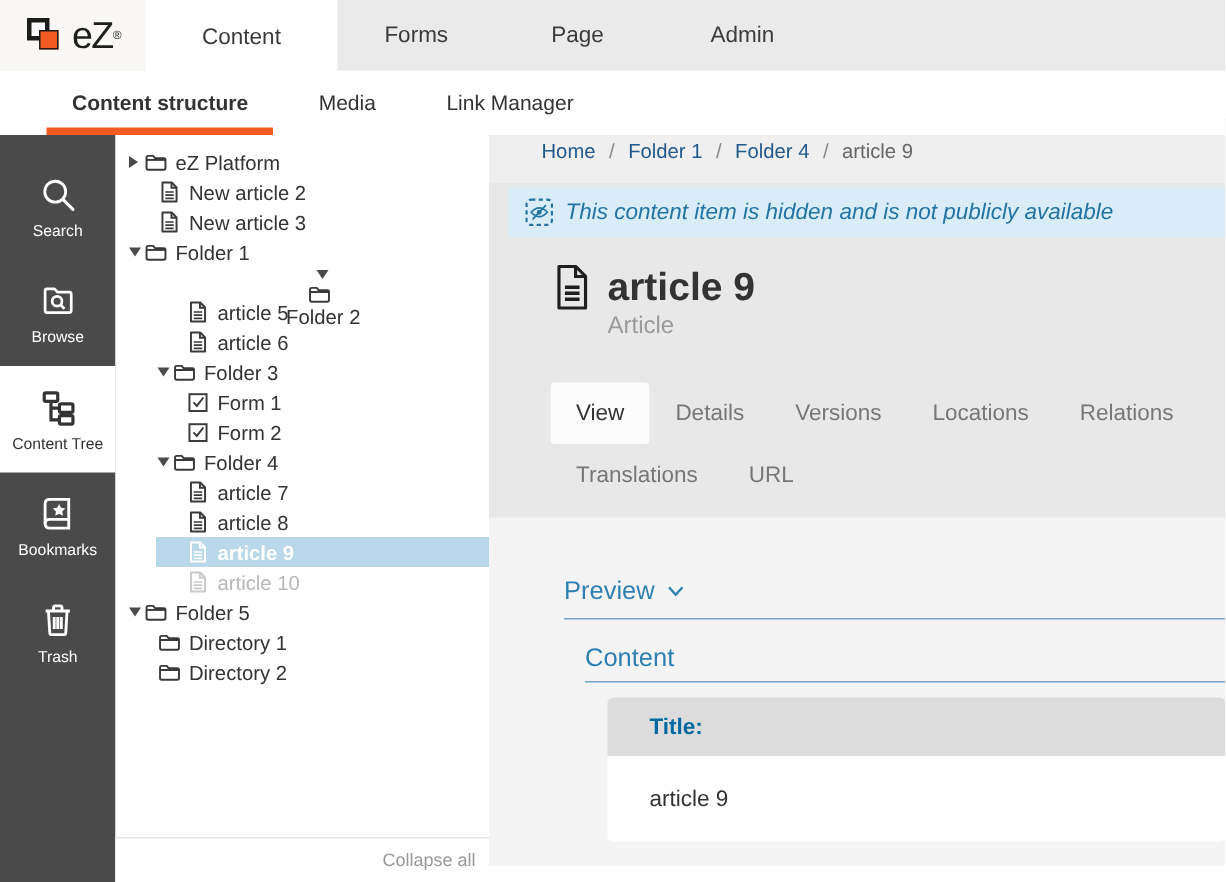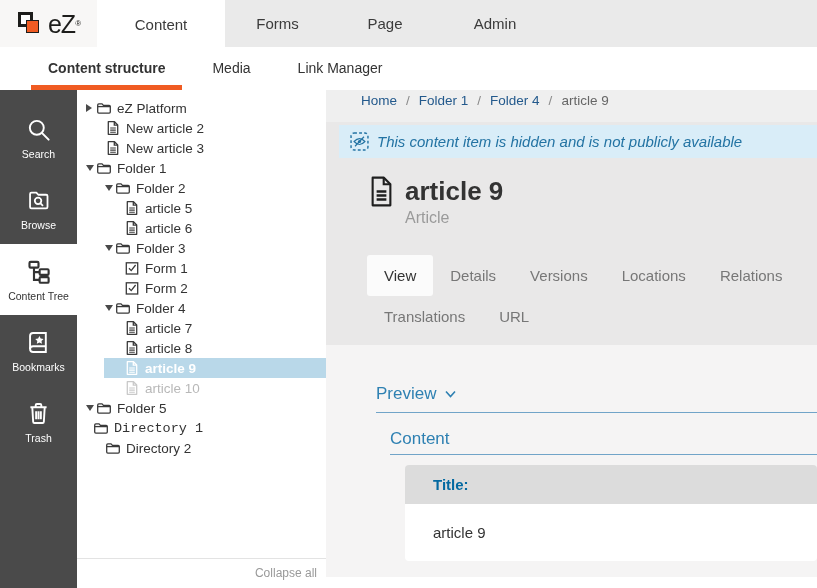--- a/index.html
+++ b/index.html
@@ -213,21 +213,21 @@
         <div class="tree-row" style="padding-left: 9px;">
           <span class="arrow expanded"></span>
           <span class="tree-icon">
             <svg viewBox="0 0 16 16" fill="none" stroke="currentColor" stroke-width="1.3" stroke-linejoin="round">
               <path d="M1.7 5 q0-1.1 1.1-1.1 h3.3 l1.3 1.5 h5.8 q1.1 0 1.1 1 v5.6 q0 1.1-1.1 1.1 H2.8 q-1.1 0-1.1-1.1 Z"></path>
               <path d="M1.7 6.6 h12.6"></path>
             </svg>
           </span>
           <span class="tree-label">Folder 1</span>
         </div>
-        <div class="tree-row" style="padding-left: 28px;">
+        <div class="tree-row" style="padding-left: 28px; flex-direction: column;">
           <span class="arrow expanded"></span>
           <span class="tree-icon">
             <svg viewBox="0 0 16 16" fill="none" stroke="currentColor" stroke-width="1.3" stroke-linejoin="round">
               <path d="M1.7 5 q0-1.1 1.1-1.1 h3.3 l1.3 1.5 h5.8 q1.1 0 1.1 1 v5.6 q0 1.1-1.1 1.1 H2.8 q-1.1 0-1.1-1.1 Z"></path>
               <path d="M1.7 6.6 h12.6"></path>
             </svg>
           </span>
           <span class="tree-label">Folder 2</span>
         </div>
         <div class="tree-row" style="padding-left: 47px;">
@@ -331,21 +331,21 @@
         <div class="tree-row" style="padding-left: 9px;">
           <span class="arrow expanded"></span>
           <span class="tree-icon">
             <svg viewBox="0 0 16 16" fill="none" stroke="currentColor" stroke-width="1.3" stroke-linejoin="round">
               <path d="M1.7 5 q0-1.1 1.1-1.1 h3.3 l1.3 1.5 h5.8 q1.1 0 1.1 1 v5.6 q0 1.1-1.1 1.1 H2.8 q-1.1 0-1.1-1.1 Z"></path>
               <path d="M1.7 6.6 h12.6"></path>
             </svg>
           </span>
           <span class="tree-label">Folder 5</span>
         </div>
-        <div class="tree-row" style="padding-left: 16px; font-family: Liberation Mono, monospace;">
+        <div class="tree-row" style="padding-left: 28px;">
           <span class="tree-icon">
             <svg viewBox="0 0 16 16" fill="none" stroke="currentColor" stroke-width="1.3" stroke-linejoin="round">
               <path d="M1.7 5 q0-1.1 1.1-1.1 h3.3 l1.3 1.5 h5.8 q1.1 0 1.1 1 v5.6 q0 1.1-1.1 1.1 H2.8 q-1.1 0-1.1-1.1 Z"></path>
               <path d="M1.7 6.6 h12.6"></path>
             </svg>
           </span>
           <span class="tree-label">Directory 1</span>
         </div>
         <div class="tree-row" style="padding-left: 28px;">
           <span class="tree-icon">

